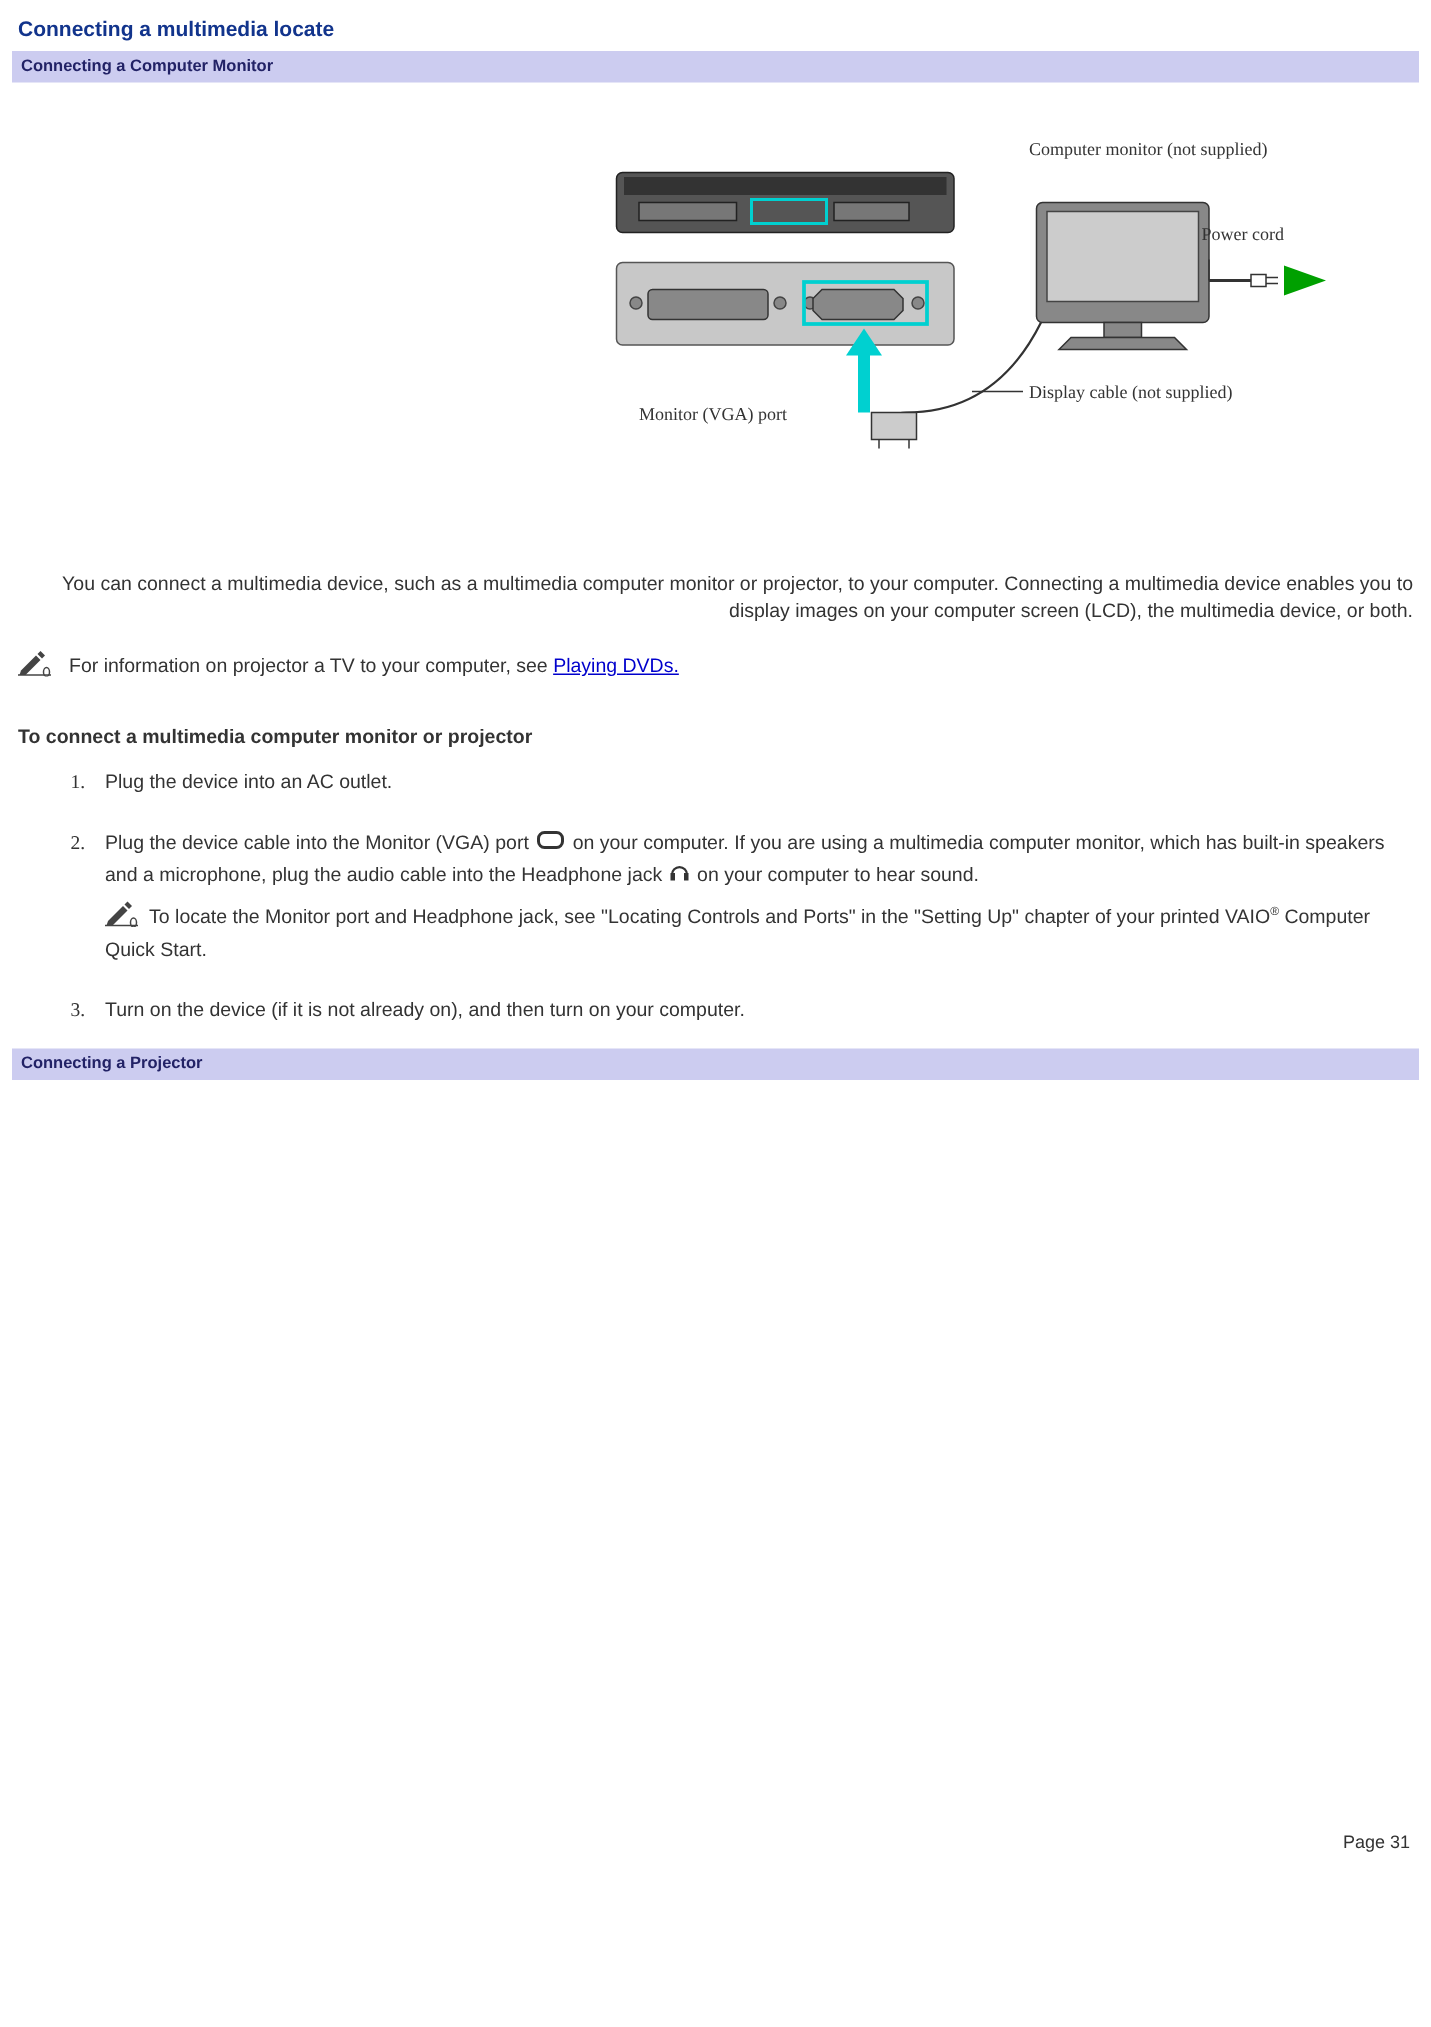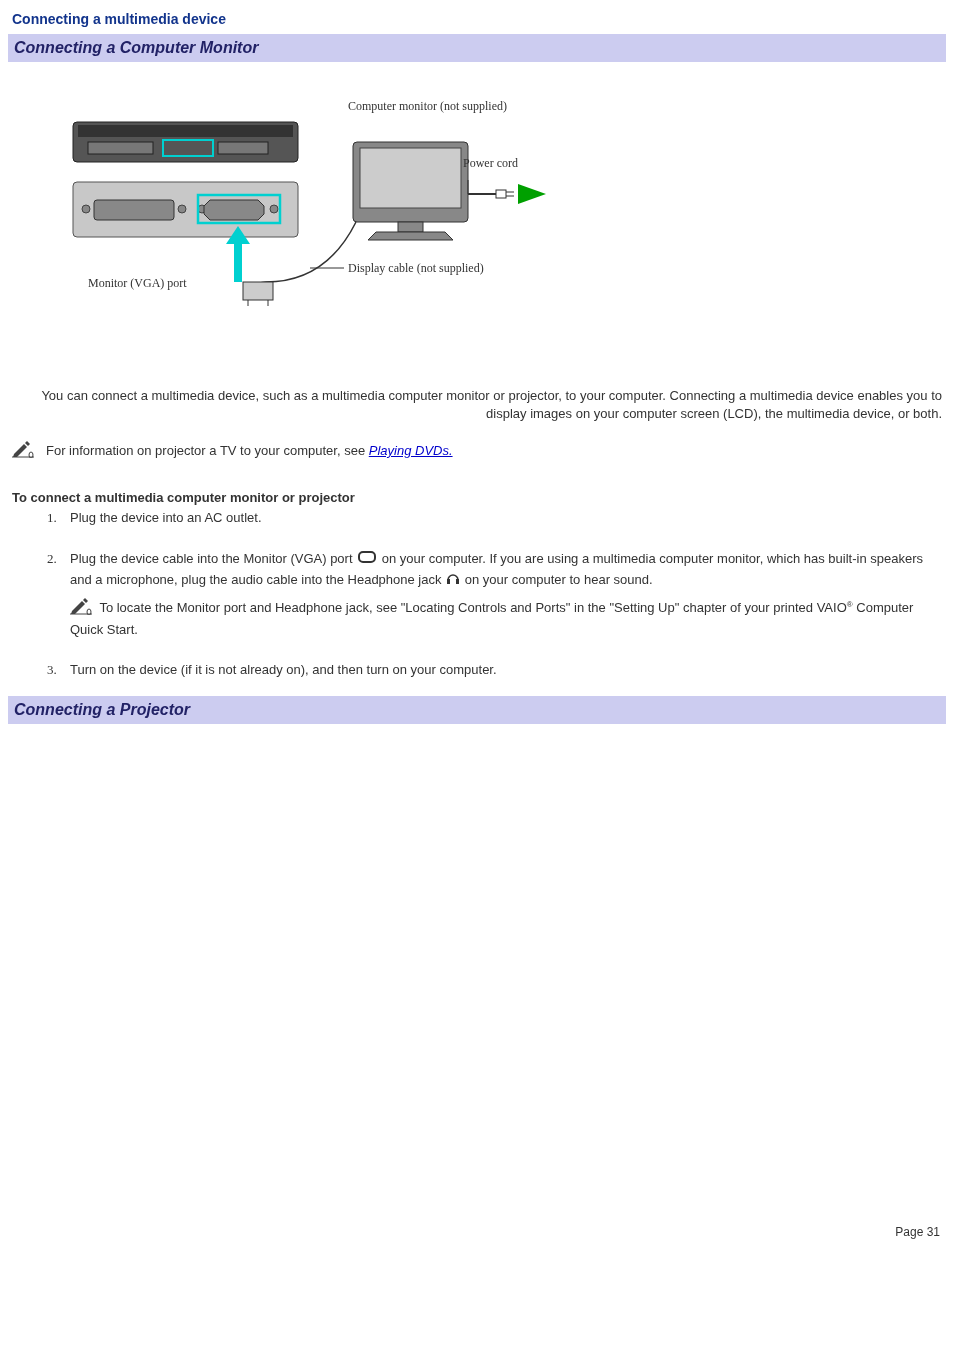--- a/index.html
+++ b/index.html
@@ -15,26 +15,26 @@
     .page-title {
       color: #12348c;
       font-weight: bold;
       font-size: 14px;
       margin: 2px 0 4px 4px;
     }
     .section-bar {
       background: #ccccf0;
       color: #222266;
       font-weight: bold;
-      font-style: italic;
-      font-size: 16px;
+      font-size: 11px;
       padding: 3px 6px;
     }
     .diagram-wrap {
       margin: 30px 0 60px 40px;
+      text-align: right;
     }
     .diagram {
       width: 560px;
       height: 230px;
     }
     .body-text {
       margin: 0 4px 16px 4px;
       text-align: right;
     }
     .note-row {
@@ -43,41 +43,40 @@
       align-items: center;
       gap: 10px;
     }
     .note-inline {
       display: inline-block;
       vertical-align: middle;
       margin-right: 2px;
     }
     .bold-sub {
       font-weight: bold;
-      margin: 0 4px 2px 4px;
+      margin: 0 4px 12px 4px;
     }
     ol {
       margin: 0 4px 8px 4px;
       padding-left: 48px;
     }
     ol li {
       padding-left: 10px;
       margin-bottom: 22px;
     }
     ol li::marker {
       font-family: "Times New Roman", serif;
       font-size: 13px;
     }
     ol li:last-child {
       margin-bottom: 17px;
     }
     .link {
       color: #0000cc;
       text-decoration: underline;
-      font-style: italic;
     }
     .inline-icon {
       display: inline-block;
       vertical-align: middle;
     }
     .spacer {
       height: 500px;
     }
     .footer {
       text-align: right;
@@ -89,21 +88,21 @@
       margin-top: 6px;
     }
     sup.reg {
       font-size: 8px;
       vertical-align: super;
     }
   </style>
 </head>
 <body>
 
-<div class="page-title">Connecting a multimedia device</div>
+<div class="page-title">Connecting a multimedia locate</div>
 
 <div class="section-bar">Connecting a Computer Monitor</div>
 
 <div class="diagram-wrap">
   <svg class="diagram" viewBox="0 0 560 230">
 
     <text x="300" y="18" font-family="Verdana" font-size="12" fill="#333">Computer monitor (not supplied)</text>
 
     <rect x="25" y="30" width="225" height="40" rx="4" fill="#555" stroke="#222"></rect>
     <rect x="30" y="33" width="215" height="12" fill="#333"></rect>

